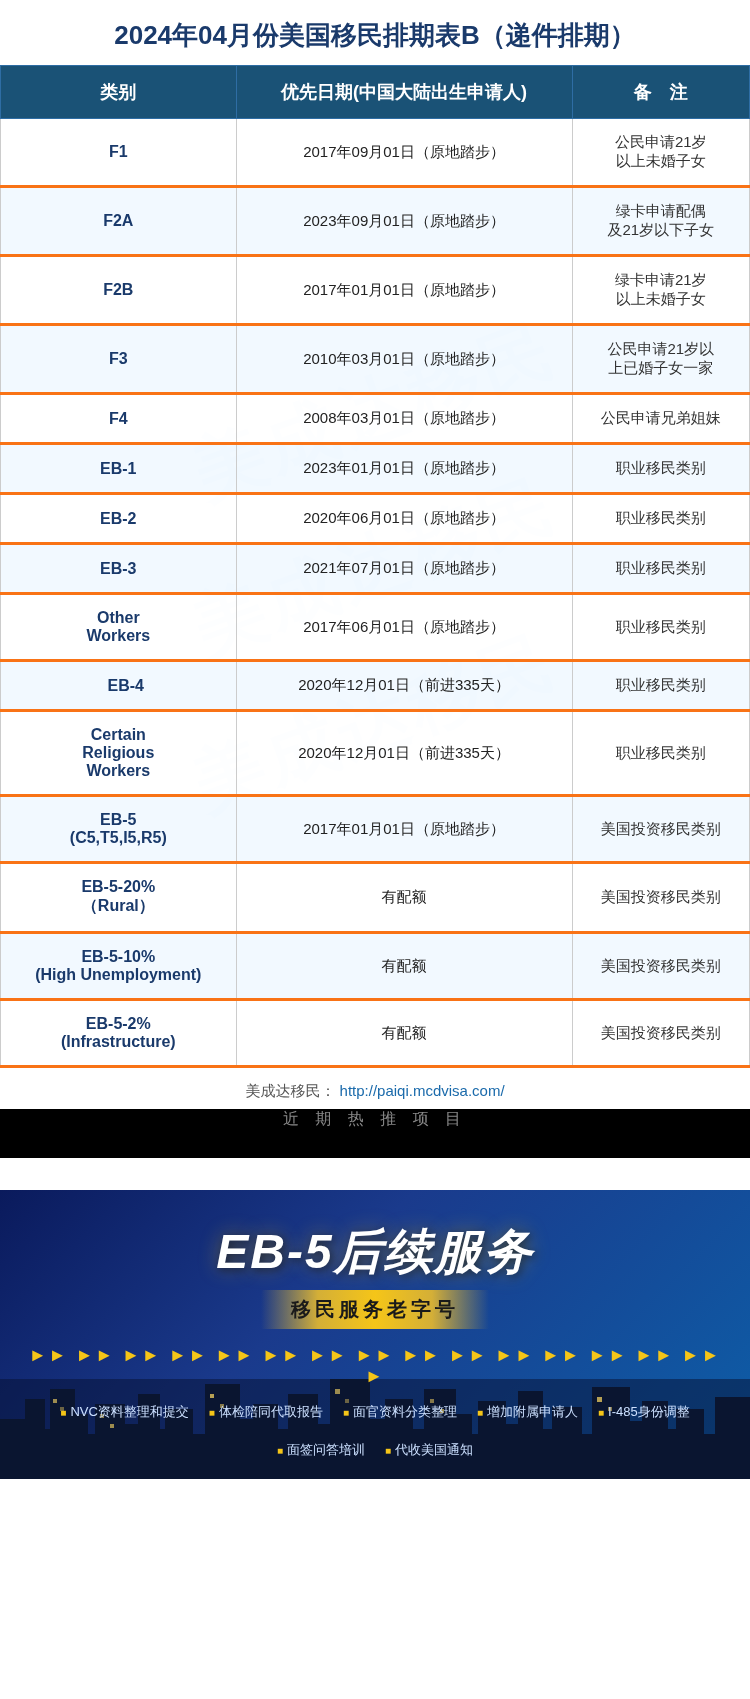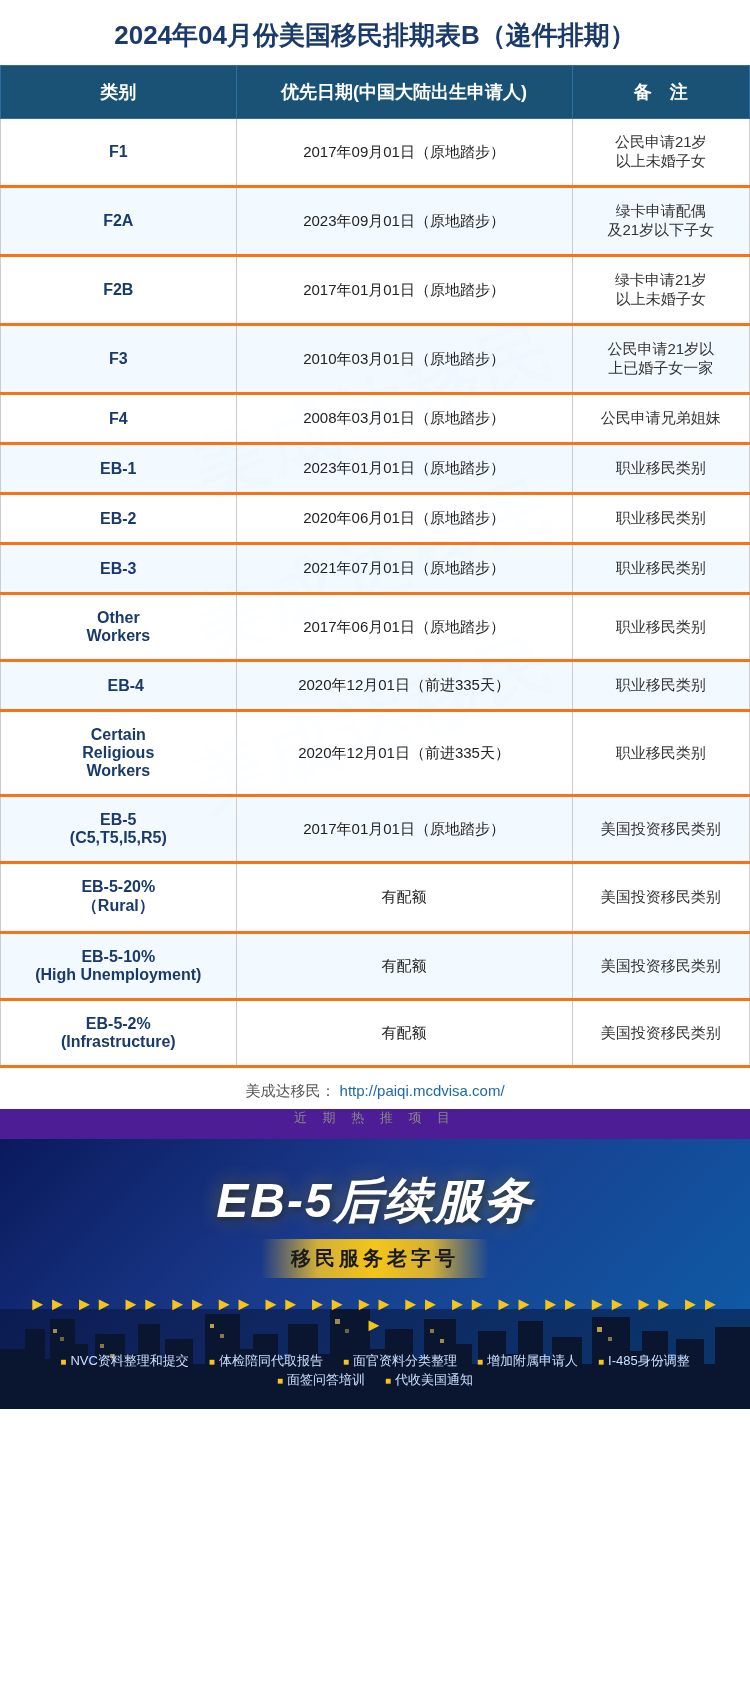--- a/index.html
+++ b/index.html
@@ -103,35 +103,36 @@
       font-size: 15px;
       color: #555;
       background: #fff;
     }
     .footer-links a {
       color: #1a6aab;
       text-decoration: none;
     }
     .footer-hot {
       text-align: center;
-      font-size: 13px;
+      font-size: 16px;
       letter-spacing: 6px;
       color: #888;
-      padding-bottom: 12px;
-      background: #4c1d95;
+      padding-bottom: 28px;
+      background: #000000;
     }
 
     
     .eb5-banner {
       background: linear-gradient(135deg, #0a1a5c 0%, #1a3a8c 40%, #0d5fa8 100%);
       padding: 30px 26px 20px;
       text-align: center;
       position: relative;
       overflow: hidden;
       min-height: 250px;
+      margin-top: 32px;
     }
     .eb5-content {
       position: relative;
       z-index: 2;
     }
     .eb5-main-title {
       font-size: 48px;
       font-weight: 900;
       color: #f5c518;
       text-shadow: 2px 2px 8px rgba(0,0,0,0.5), 0 0 20px rgba(245,197,24,0.4);
@@ -155,21 +156,21 @@
     .eb5-arrows {
       color: #f5c518;
       font-size: 18px;
       letter-spacing: 2px;
       margin: 6px 0;
     }
     .eb5-services {
       display: flex;
       flex-wrap: wrap;
       justify-content: center;
-      gap: 1px 20px;
+      gap: 20px 20px;
       margin-top: 16px;
     }
     .eb5-service-item {
       color: #cce0ff;
       font-size: 13px;
       display: flex;
       align-items: center;
       gap: 4px;
     }
     .eb5-service-item::before {

